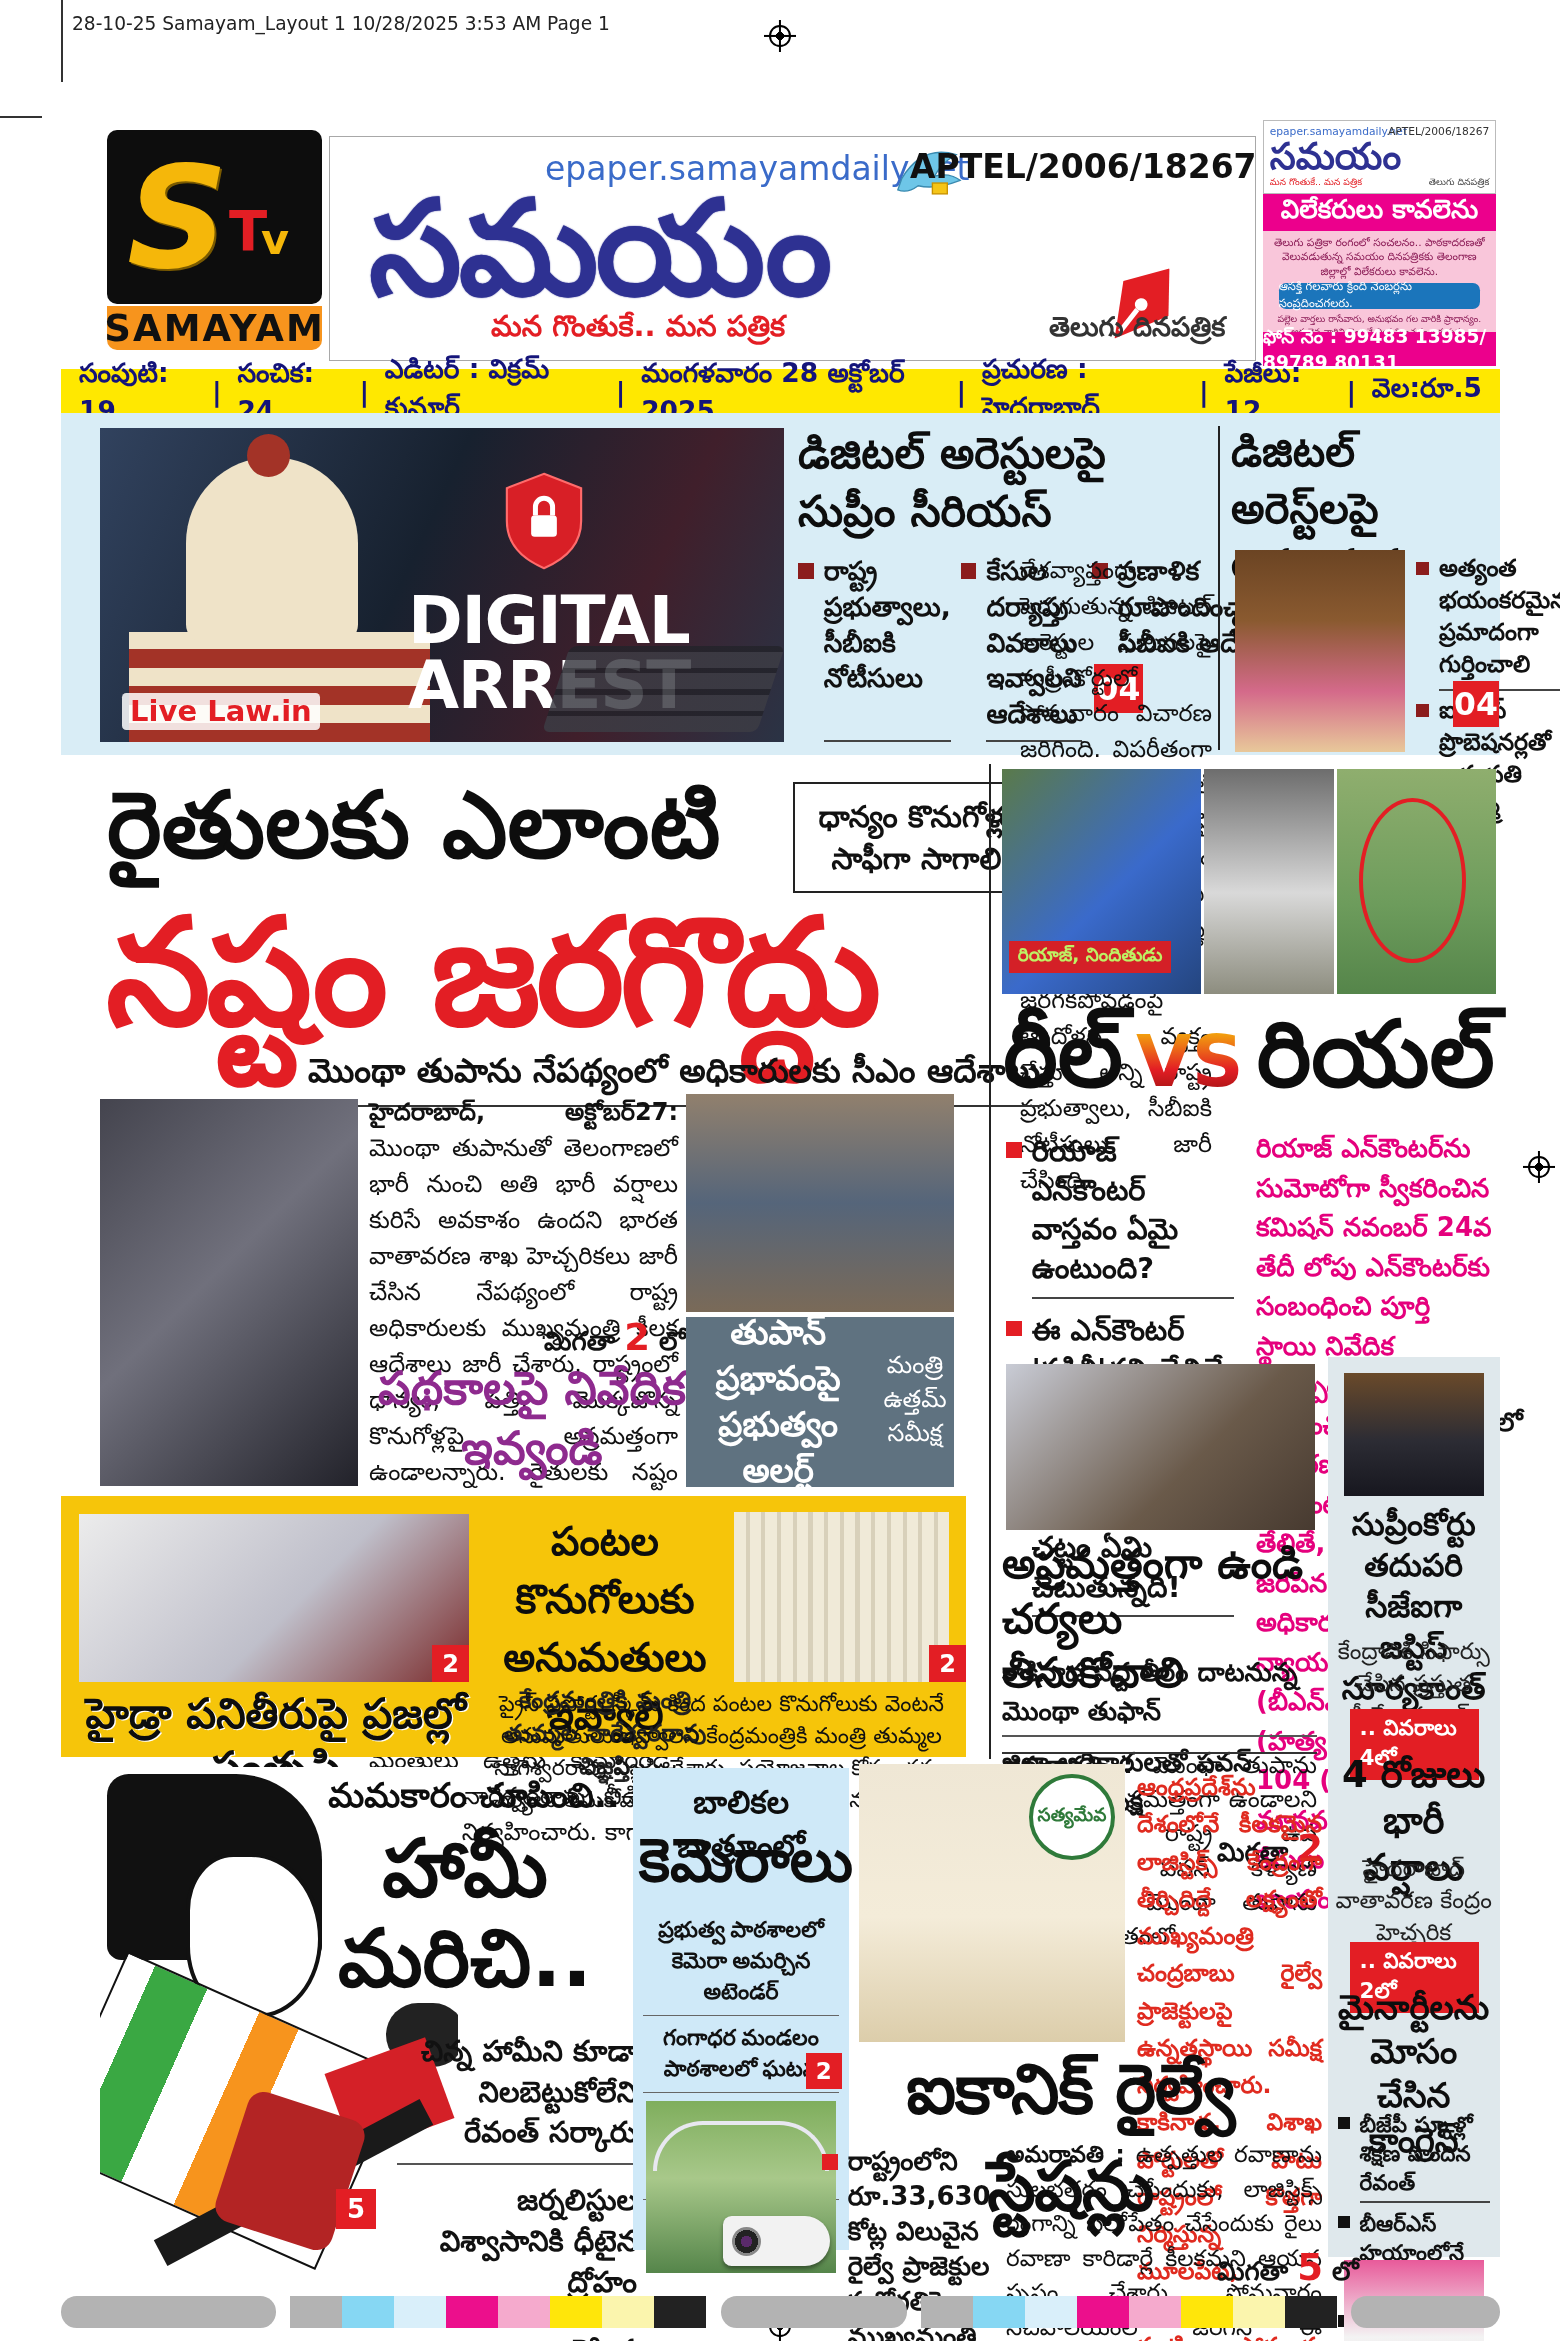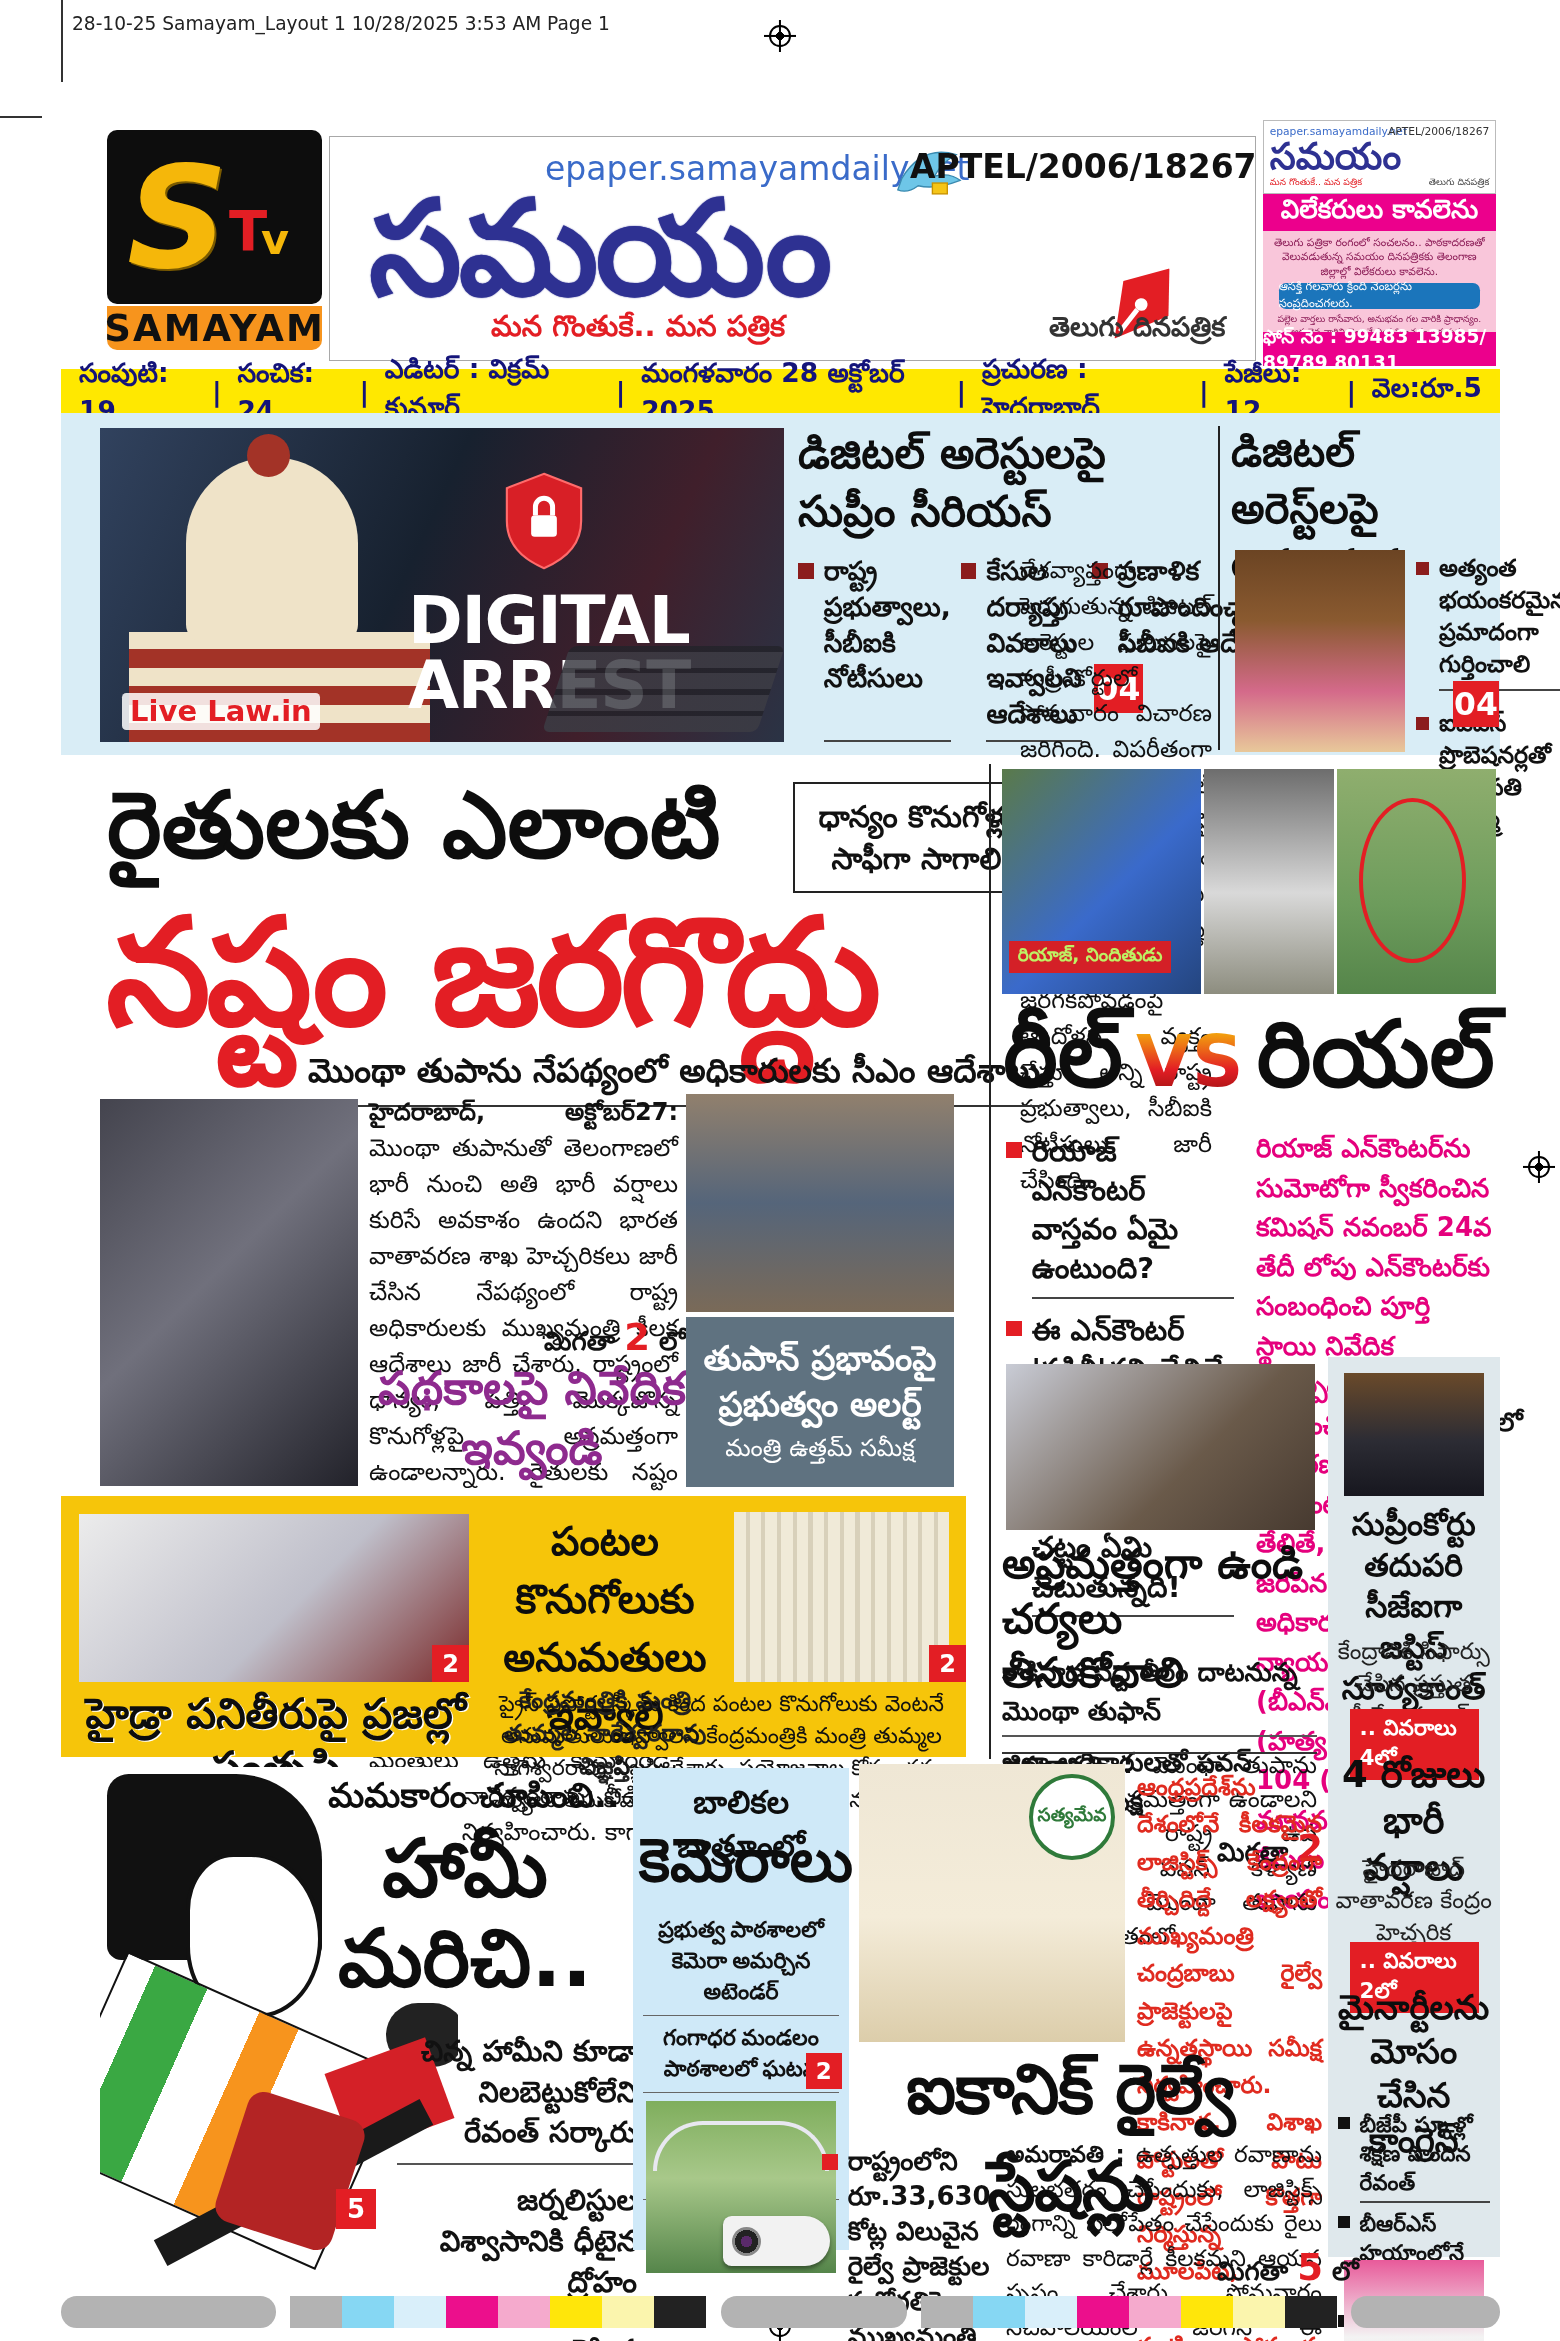--- a/index.html
+++ b/index.html
@@ -71,37 +71,37 @@
   .sq.blk { background:#111; }
   .bltTxt { font-size:26.5px; font-weight:bold; color:#111; line-height:1.35; padding-bottom:8.6px; }
   .bltTxt.u { border-bottom:2.1px solid #444; }
   .supBlts { left:798px; top:553px; width:215px; display:flex; flex-direction:row; gap:10px; }
   .supBody { left:1020px; top:553px; width:192px; font-size:23.6px; color:#111; line-height:1.52; }
   .pageBadge { background:#e31e24; color:#fff; font-size:31.5px; font-weight:bold; display:flex; align-items:center; justify-content:center; }
   .vdiv { background:#222; width:2.1px; }
 
   .h-awa { left:1231px; top:424px; width:266px; font-size:42px; font-weight:bold; color:#0d0d0d; line-height:1.35; }
   .awaPhoto { left:1235px; top:550px; width:170px; height:202px; background:linear-gradient(180deg,#6b4423 0%,#8a5a30 35%,#d46a8a 70%,#e8c89a 100%); }
-  .awaBlts { left:1416px; top:553px; width:84px; display:flex; flex-direction:column; gap:17px; }
+  .awaBlts { left:1416px; top:553px; width:84px; display:flex; flex-direction:column; gap:4px; }
   .awaBlts .bltTxt { font-size:23.6px; }
   .awaBlts .sq { width:13px; height:13px; margin-top:8.6px; }
 
   
   .kicker { left:107px; top:772px; font-size:92px; font-weight:bold; color:#0d0d0d; }
   .sideBox { left:793px; top:782px; width:247px; height:111px; border:2.9px solid #222; display:flex; align-items:center; justify-content:center; text-align:center; font-size:30px; font-weight:bold; color:#111; line-height:1.4; }
   .mainHead { left:106px; top:886px; width:895px; font-size:149px; font-weight:bold; color:#e31e24; letter-spacing:-4.3px; }
   .mainSub { left:308px; top:1051px; font-size:33px; font-weight:bold; color:#111; border-bottom:2.1px solid #333; padding-bottom:7.2px; }
   .cmPhoto { left:100px; top:1099px; width:258px; height:387px; background:linear-gradient(135deg,#44444e 0%,#70707c 45%,#22222a 100%); }
   .mainBody { left:369px; top:1094px; width:309px; font-size:24px; color:#111; line-height:1.5; }
   .cont { font-size:26px; font-weight:bold; color:#111; }
   .cont .n { color:#e31e24; font-size:37px; }
   .mainCont { left:544px; top:1316px; }
   .purpleHead { left:378px; top:1359px; width:308px; font-size:46px; font-weight:bold; color:#8e2a8e; text-align:center; line-height:1.3; }
   .meetPhoto { left:686px; top:1094px; width:268px; height:218px; background:linear-gradient(180deg,#91806d 0%,#55657a 50%,#7a6a58 100%); }
-  .alertBox { left:686px; top:1317px; width:268px; height:170px; background:#5f7280; color:#fff; display:flex; flex-direction:column; align-items:center; justify-content:center; gap:5.7px; }
+  .alertBox { left:686px; top:1317px; width:268px; height:170px; background:#5f7280; color:#fff; display:flex; flex-direction:row; align-items:center; justify-content:center; gap:5.7px; }
   .alertBox .l1 { font-size:34px; font-weight:bold; text-align:center; line-height:1.35; }
   .alertBox .l2 { font-size:24px; text-align:center; }
 
   
   .reelP { top:769px; height:225px; }
   .reelCap { position:absolute; left:7.2px; bottom:21.5px; background:#d42027; color:#bef264; font-size:18.6px; font-weight:bold; padding:2.9px 8.6px; }
   .reelCircle { position:absolute; left:21.5px; top:29px; width:107px; height:165px; border:4.3px solid #e31e24; border-radius:50%; }
   .reelHead { left:1002px; top:1001px; width:494px; display:flex; align-items:baseline; justify-content:center; gap:13px; }
   .reelHead .t { font-size:92px; font-weight:bold; color:#0d0d0d; }
   .reelHead .vs { font-size:72px; font-weight:bold; background:linear-gradient(180deg,#f5b70a 10%,#e31e24 60%,#8b0e0e); -webkit-background-clip:text; background-clip:text; color:transparent; }

